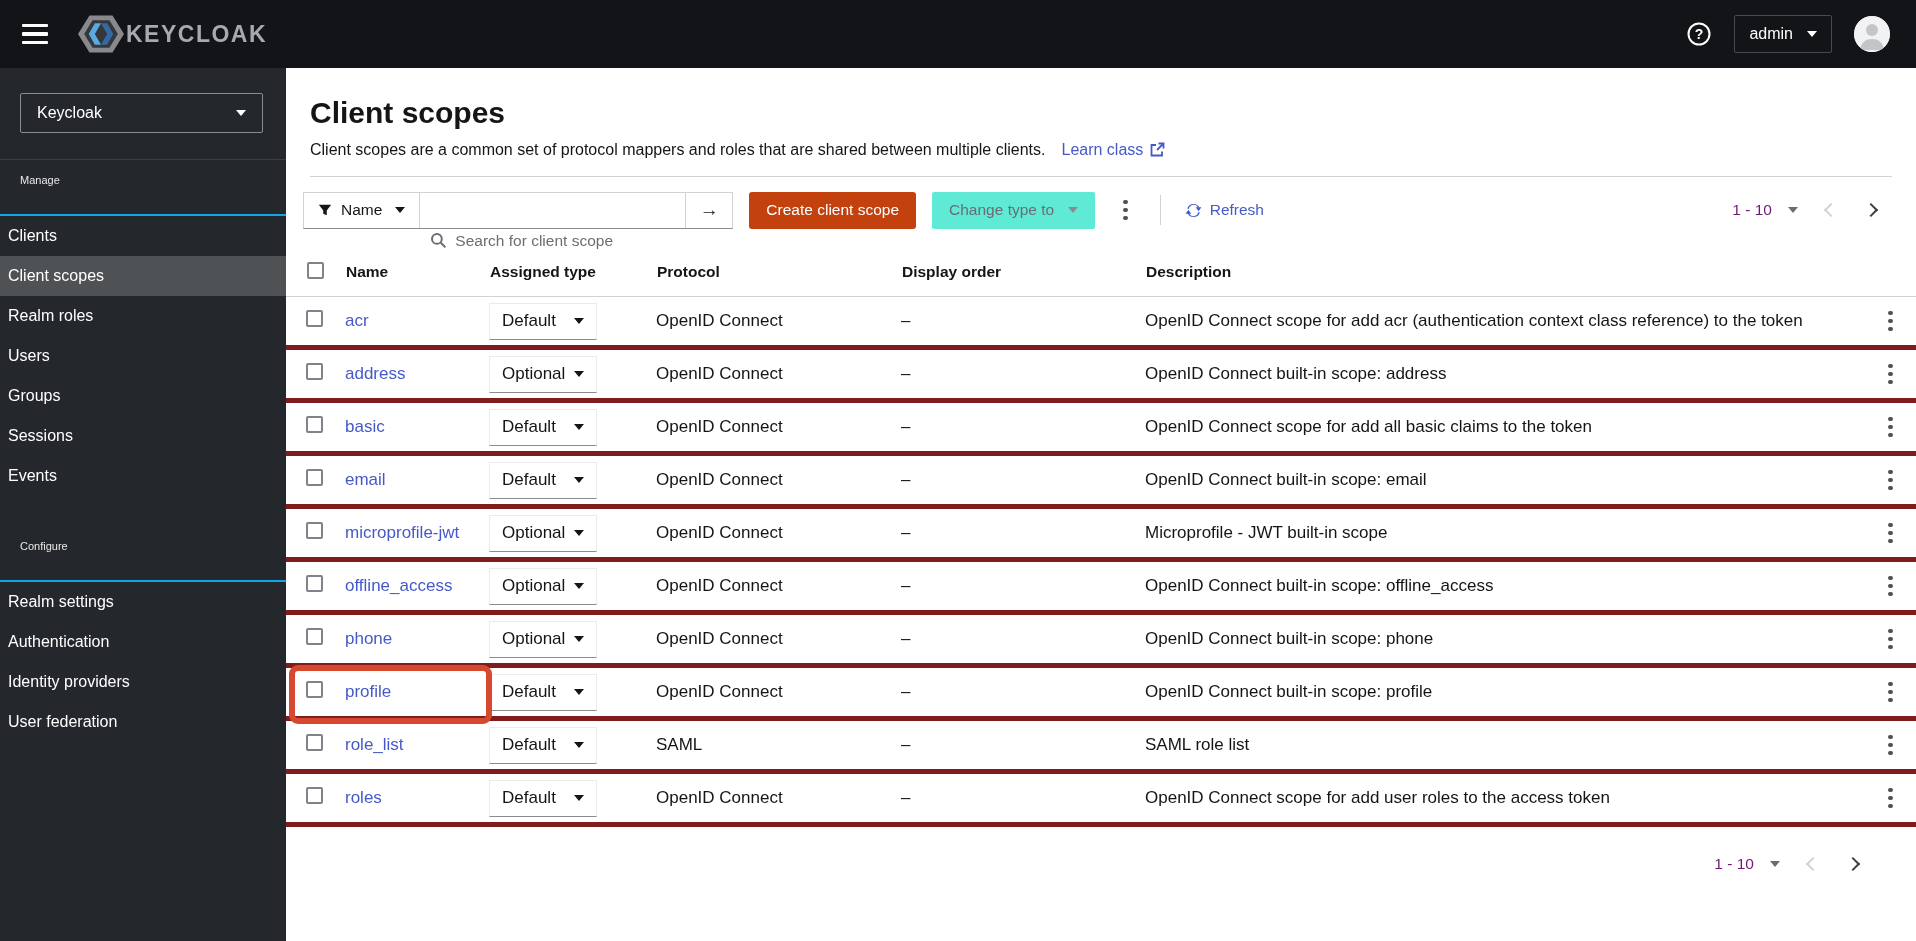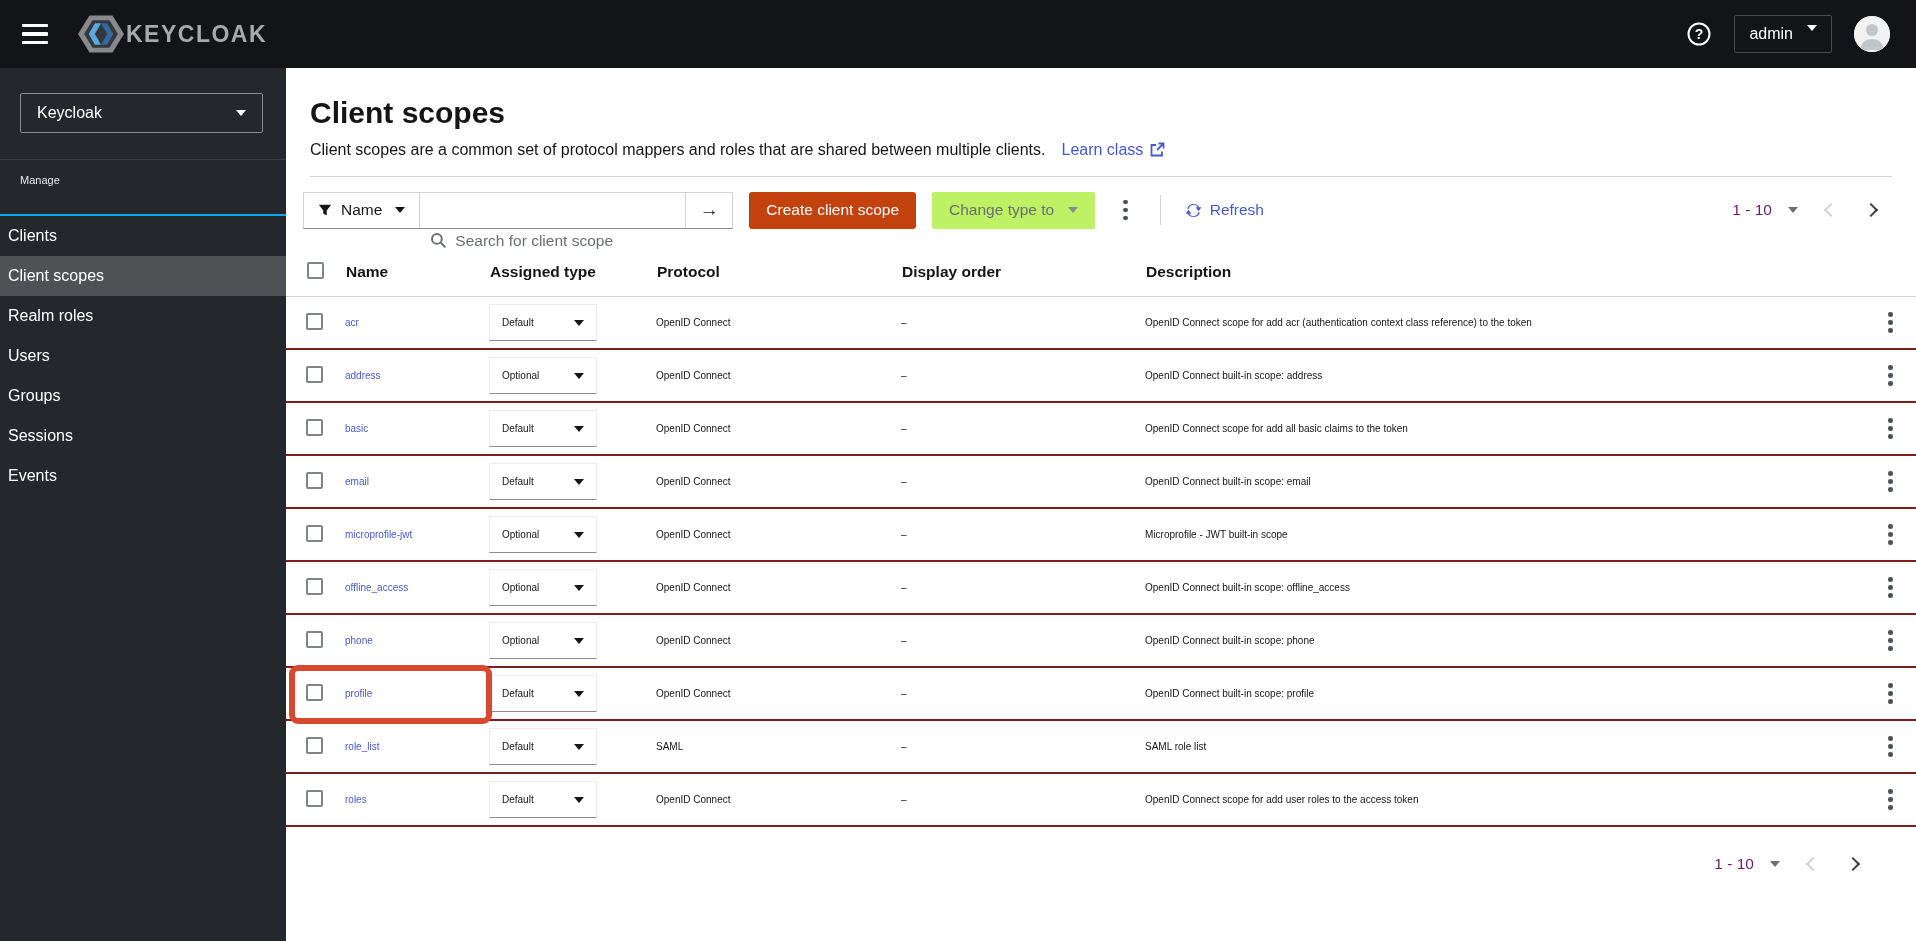--- a/index.html
+++ b/index.html
@@ -11,21 +11,21 @@
   
   .masthead { position:absolute; top:0; left:0; width:1916px; height:68px;
     background:#121417; display:flex; align-items:center; z-index:10; }
   .hamburger { width:46px; height:46px; margin-left:14px; border:none; background:transparent;
     display:flex; flex-direction:column; justify-content:center; gap:5px; cursor:pointer; }
   .hamburger i { display:block; width:26px; height:3.5px; background:#fff; border-radius:1px; margin-left:8px; }
   .brand { display:flex; align-items:center; margin-left:18px; gap:2px; }
   .brand-text { font-size:23px; font-weight:700; letter-spacing:1.5px; color:#a7a9ac; }
   .masthead-right { margin-left:auto; display:flex; align-items:center; gap:22px; padding-right:26px; }
   .help-btn { background:transparent; border:none; cursor:pointer; display:flex; }
-  .user-dd { display:flex; gap:14px; border:1px solid #46494d; border-radius:2px;
+  .user-dd { display:flex; align-items:center; gap:14px; border:1px solid #46494d; border-radius:2px;
     padding:9px 14px; background:transparent; color:#fff; font-size:16px; cursor:pointer; }
   .avatar { width:36px; height:36px; border-radius:50%; background:#f4f4f4; overflow:hidden; display:flex; }
   
   .caret { display:inline-block; width:0; height:0; border-left:5px solid transparent;
     border-right:5px solid transparent; border-top:6px solid currentColor; }
   .chev { display:inline-block; width:10px; height:10px; border-top:2.6px solid currentColor;
     border-right:2.6px solid currentColor; }
   .chev.right { transform:rotate(45deg); }
   .chev.left  { transform:rotate(-135deg); }
   
@@ -57,21 +57,21 @@
     background:#fff; border-right:1px solid #d2d2d2; font-size:15.5px; color:#151515; cursor:pointer; }
   .filter-toggle .caret { color:#151515; margin-left:4px; }
   .search-wrap { display:flex; align-items:center; padding:0 10px; width:265px;margin-top:48px; }
   .search-wrap input { border:none; outline:none; font-size:15.5px; color:#151515; width:210px;
     margin-left:8px; font-family:"Liberation Sans",sans-serif; }
   .search-wrap input::placeholder { color:#6a6e73; }
   .search-arrow { border:none; border-left:1px solid #d2d2d2; background:#fff; width:47px;
     font-size:19px; color:#151515; cursor:pointer; }
   .btn-primary { margin-left:16px; height:37px; padding:0 17px; background:#c2410c; color:#fff;
     border:none; border-radius:3px; font-size:15.5px; cursor:pointer; font-family:"Liberation Sans",sans-serif; }
-  .btn-disabled-dd { margin-left:16px; height:37px; padding:0 17px; background:#bef264; color:#6a6e73;
+  .btn-disabled-dd { margin-left:16px; height:37px; padding:0 17px; background:#5eead4; color:#6a6e73;
     border:none; border-radius:2px; font-size:15.5px; display:flex; align-items:center; gap:14px; cursor:default; }
   .btn-disabled-dd .caret { color:#8a8d90; }
   .kebab { border:none; background:transparent; display:flex; flex-direction:column; gap:3.5px;
     padding:8px 10px; cursor:pointer; }
   .kebab i { width:4.5px; height:4.5px; border-radius:50%; background:#4d5258; }
   .toolbar .kebab { margin-left:18px; }
   .toolbar-sep { width:1px; height:30px; background:#d2d2d2; margin-left:22px; }
   .refresh-btn { margin-left:24px; border:none; background:transparent; color:#4659c8;
     font-size:15.5px; display:flex; align-items:center; gap:8px; cursor:pointer; font-family:"Liberation Sans",sans-serif; }
   
@@ -81,21 +81,21 @@
   .pag-dd { border:none; background:transparent; padding:6px 10px; cursor:pointer; color:#6a6e73; display:flex; }
   .pag-nav { border:none; background:transparent; padding:6px 12px; cursor:pointer; display:flex; }
   .pag-nav.disabled { color:#d2d2d2; cursor:default; }
   .pag-nav.enabled  { color:#3c3f42; }
   .bottom-pagination { display:flex; justify-content:flex-end; padding:26px 46px 0 0; }
   
   .table { margin-top:19px; }
   .tr, .thead { display:grid; grid-template-columns:39px 144px 167px 245px 244px 720px 1fr;
     padding-left:21px; align-items:center; position:relative; }
   .thead { height:49px; border-bottom:1px solid #d2d2d2; font-weight:700; font-size:15.5px; }
-  .tr { height:53px; border-bottom:2px solid #7f1d1d; font-size:10px;padding-left:20px; }
+  .tr { height:53px; border-bottom:5px solid #7f1d1d; font-size:17px;padding-left:20px; }
   .checkbox { width:17px; height:17px; border:2px solid #80838a; border-radius:2px; background:#fff;
     display:inline-block; cursor:pointer; }
   .scope-link { color:#4659c8; text-decoration:none; cursor:pointer; }
   .type-select { width:108px; height:37px; background:#fff; border:1px solid #ebebee;
     border-bottom:1px solid #8a8d90; display:flex; align-items:center; justify-content:space-between;
     padding:0 12px; cursor:pointer; }
   .type-select .caret { color:#151515; }
   .col-kebab { display:flex; justify-content:center; }
   .row-annotation { position:absolute; left:3px; top:-3px; width:203px; height:59px;
     border:6px solid #d6492f; border-radius:9px; pointer-events:none; z-index:3; }
@@ -158,20 +158,32 @@
   <a class="nav-item">Users</a>
 
   <a class="nav-item">Groups</a>
 
   <a class="nav-item">Sessions</a>
 
   <a class="nav-item">Events</a>
 </div>
   </div>
 
+  <div class="nav-group configure">
+    <div class="nav-group-label">Configure</div>
+    <div class="nav-items">
+  <a class="nav-item">Realm settings</a>
+
+  <a class="nav-item">Authentication</a>
+
+  <a class="nav-item">Identity providers</a>
+
+  <a class="nav-item">User federation</a>
+</div>
+  </div>
 </div>
 </nav>
 
 <main class="main">
   <div class="page-header">
     <h1 class="page-title">Client scopes</h1>
     <div class="page-desc">
       <span>Client scopes are a common set of protocol mappers and roles that are shared between multiple clients.</span><a class="learn-more">
           <span>Learn class</span>
           <svg width="16" height="16" viewBox="0 0 16 16" fill="none" stroke="#4659c8" stroke-width="1.8">

